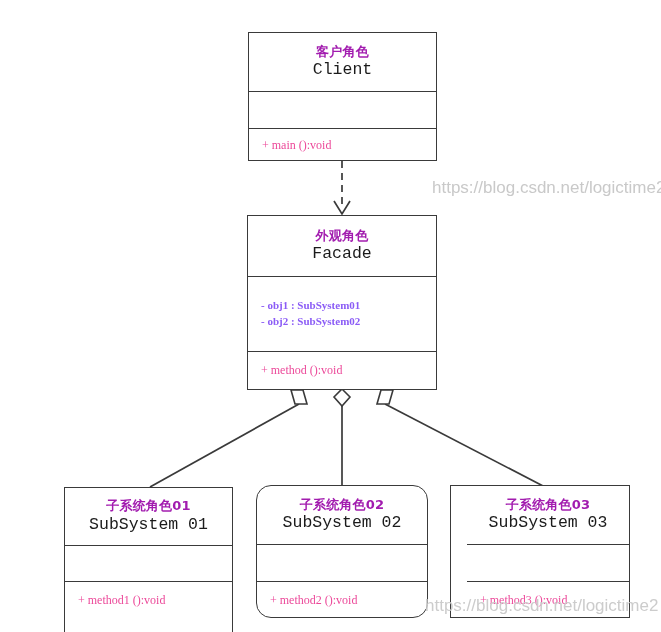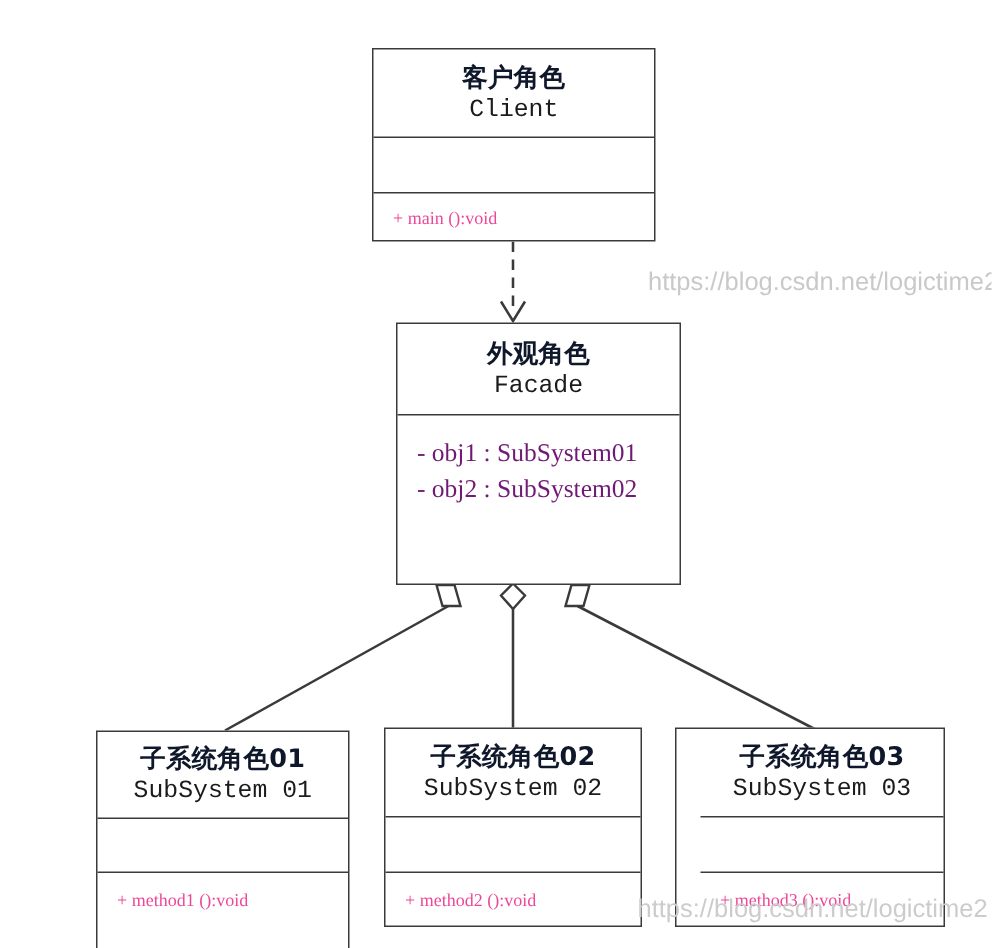--- a/index.html
+++ b/index.html
@@ -35,45 +35,46 @@
     align-items: center;
     justify-content: center;
     overflow: hidden;
   }
   .compartment.divided {
     border-top: 1.6px solid #3a3a3a;
   }
   .cn-name {
     font-family: "DejaVu Sans", "Liberation Sans", sans-serif;
     font-weight: bold;
-    font-size: 17px;
-    color: #0f172a;
+    font-size: 13px;
+    color: #a21caf;
     letter-spacing: 0.2px;
     line-height: 1.18;
     white-space: nowrap;
   }
   .en-name {
     font-family: Liberation Mono, monospace;
     font-size: 16.5px;
     color: #1b1b1b;
     line-height: 1.2;
     white-space: nowrap;
     margin-top: 1px;
   }
   .members {
     align-items: flex-start;
     justify-content: center;
     padding-left: 13px;
   }
   .member-line {
     font-family: "Liberation Serif", "DejaVu Serif", serif;
-    font-size: 17px;
-    color: #701a75;
+    font-size: 11px;
+    color: #8b5cf6;
     line-height: 1.42;
     white-space: nowrap;
+    font-weight: bold;
   }
   .op-line {
     font-family: Liberation Serif, serif;
     font-size: 12px;
     color: #ec4899;
     white-space: nowrap;
   }
   .ops {
     align-items: flex-start;
     justify-content: center;
@@ -128,43 +129,46 @@
   <div class="compartment" style="height:58px;">
     <div class="cn-name">客户角色</div>
     <div class="en-name">Client</div>
   </div>
   <div class="compartment divided empty-compartment" style="height:37px;"></div>
   <div class="compartment divided ops" style="height:34px;">
     <div class="op-line">+ main ():void</div>
   </div>
 </div>
 
-<div class="uml-box" style="left:264px; top:215px; width:190px; height:175px;">
+<div class="uml-box" style="left:247px; top:215px; width:190px; height:175px;">
   <div class="compartment" style="height:60px;">
     <div class="cn-name">外观角色</div>
     <div class="en-name">Facade</div>
   </div>
   <div class="compartment divided members" style="height:75px;">
     <div class="member-line">- obj1 : SubSystem01</div>
     <div class="member-line">- obj2 : SubSystem02</div>
+  </div>
+  <div class="compartment divided ops" style="height:38px;">
+    <div class="op-line">+ method ():void</div>
   </div>
 </div>
 
 <div class="uml-box" style="left:64px; top:487px; width:169px; height:169px;">
   <div class="compartment" style="height:57px;">
     <div class="cn-name">子系统角色01</div>
     <div class="en-name">SubSystem 01</div>
   </div>
   <div class="compartment divided empty-compartment" style="height:36px;"></div>
   <div class="compartment divided ops" style="height:38px;">
     <div class="op-line">+ method1 ():void</div>
   </div>
 </div>
 
-<div class="uml-box" style="left:256px; top:485px; width:172px; height:133px;">
+<div class="uml-box" style="left:256px; top:485px; width:172px; height:133px;border-radius:15px;">
   <div class="compartment" style="height:58px;">
     <div class="cn-name">子系统角色02</div>
     <div class="en-name">SubSystem 02</div>
   </div>
   <div class="compartment divided empty-compartment" style="height:37px;"></div>
   <div class="compartment divided ops" style="height:38px;">
     <div class="op-line">+ method2 ():void</div>
   </div>
 </div>
 

